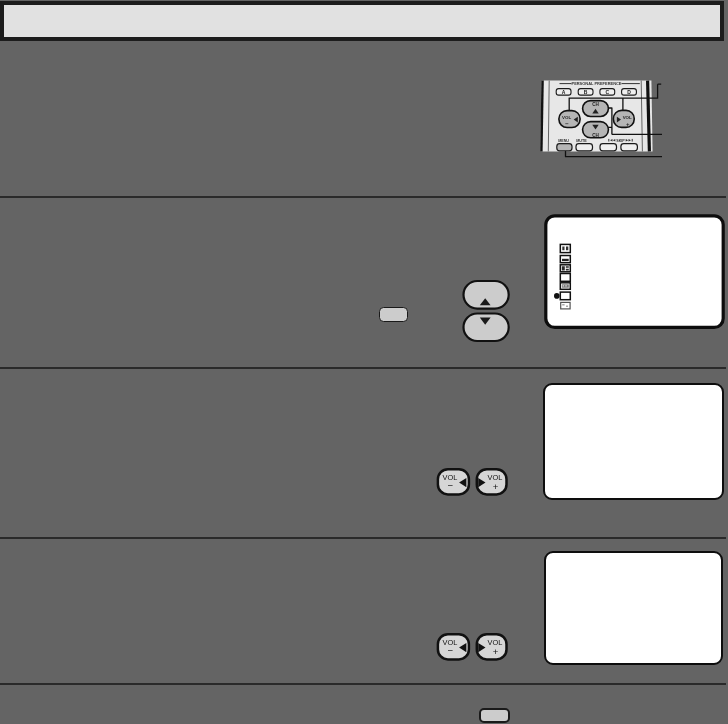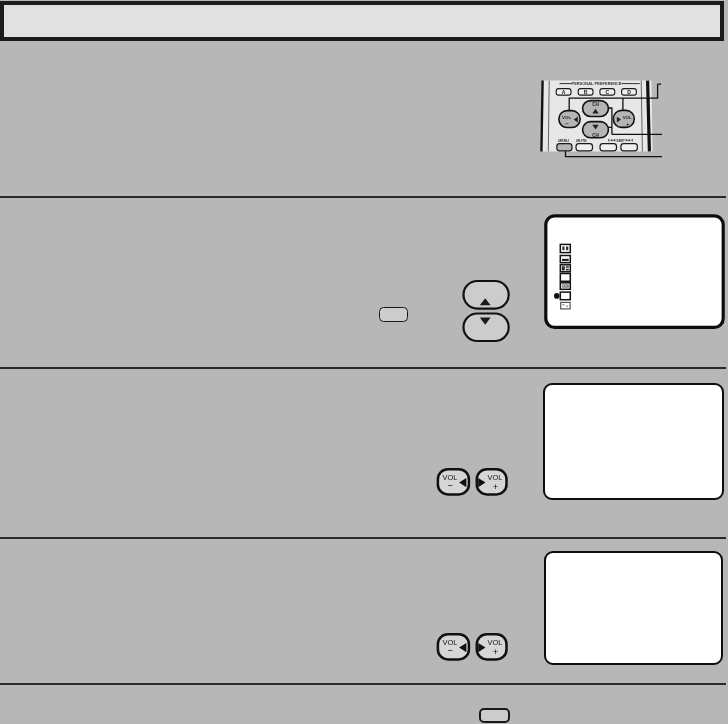--- a/index.html
+++ b/index.html
@@ -1,16 +1,16 @@
 <!DOCTYPE html>
 <html><head>
 <meta charset="utf-8">
 <style>
   html,body{margin:0;padding:0;background:#ffffff;}
-  #page{position:relative;width:728px;height:724px;background:#fca5a5;overflow:hidden;
+  #page{position:relative;width:728px;height:724px;background:#15803d;overflow:hidden;
         font-family:"Liberation Sans", sans-serif;filter:grayscale(1);}
   .abs{position:absolute;}
 </style>
 </head>
 <body>
 <div id="page">
 
   <div class="abs" style="left:0px;top:1px;width:724px;height:40px;box-sizing:border-box;border:4px solid #1c1c1c;background:#e1e1e1;"></div>
 
   <svg class="abs" style="left:530px;top:74px;" width="140" height="92" viewBox="530 74 140 92">

